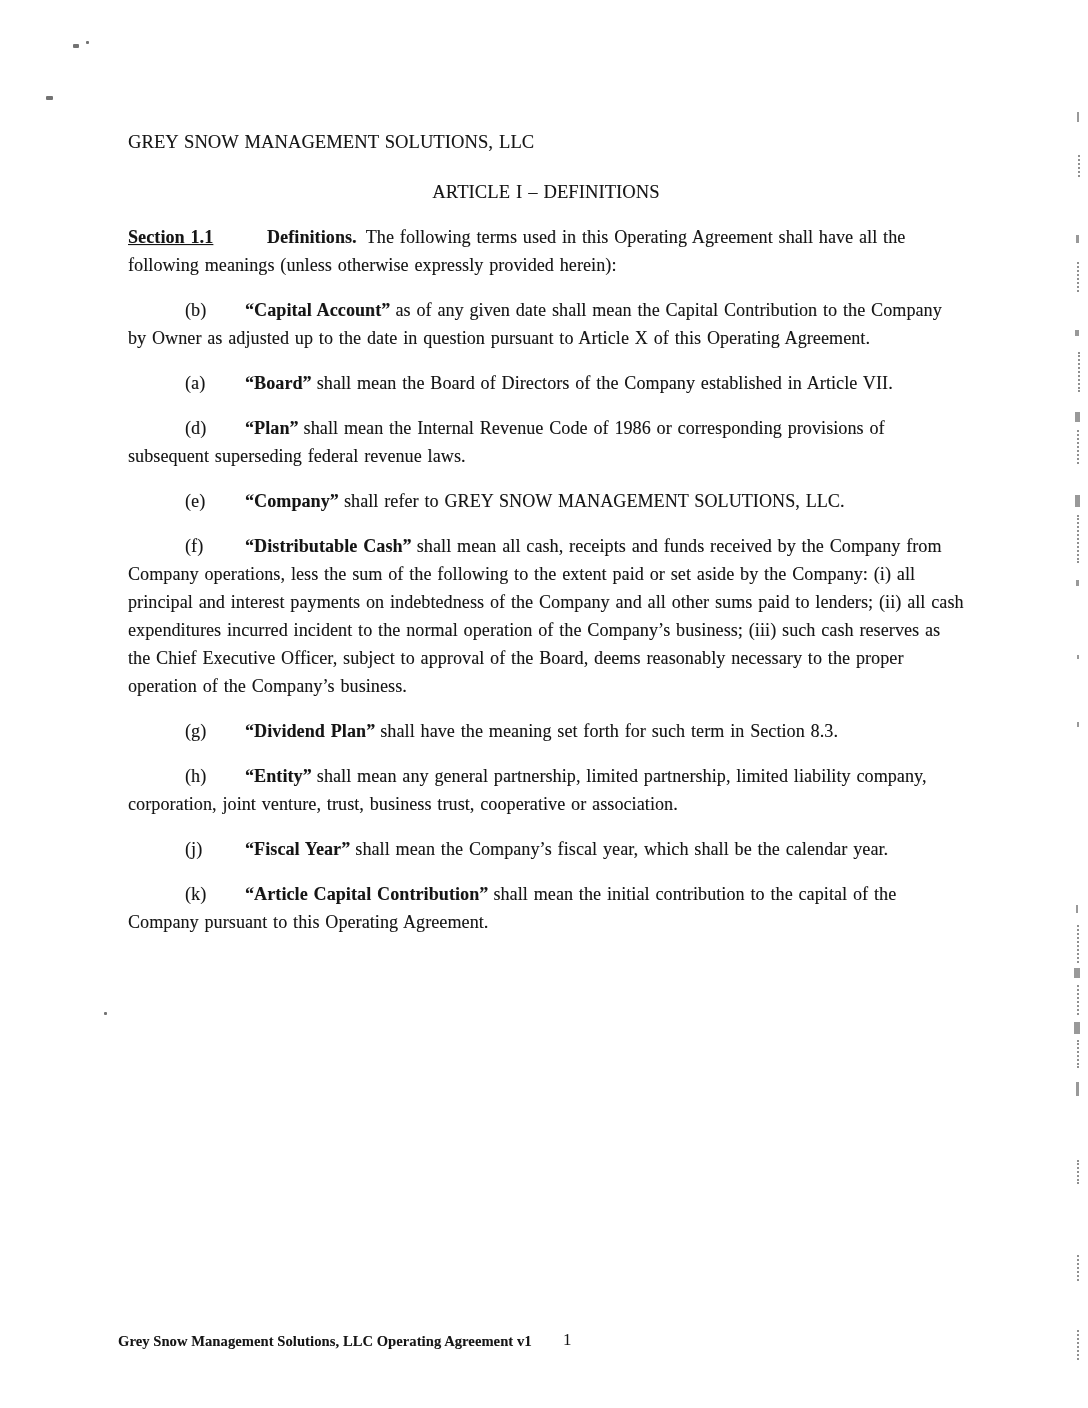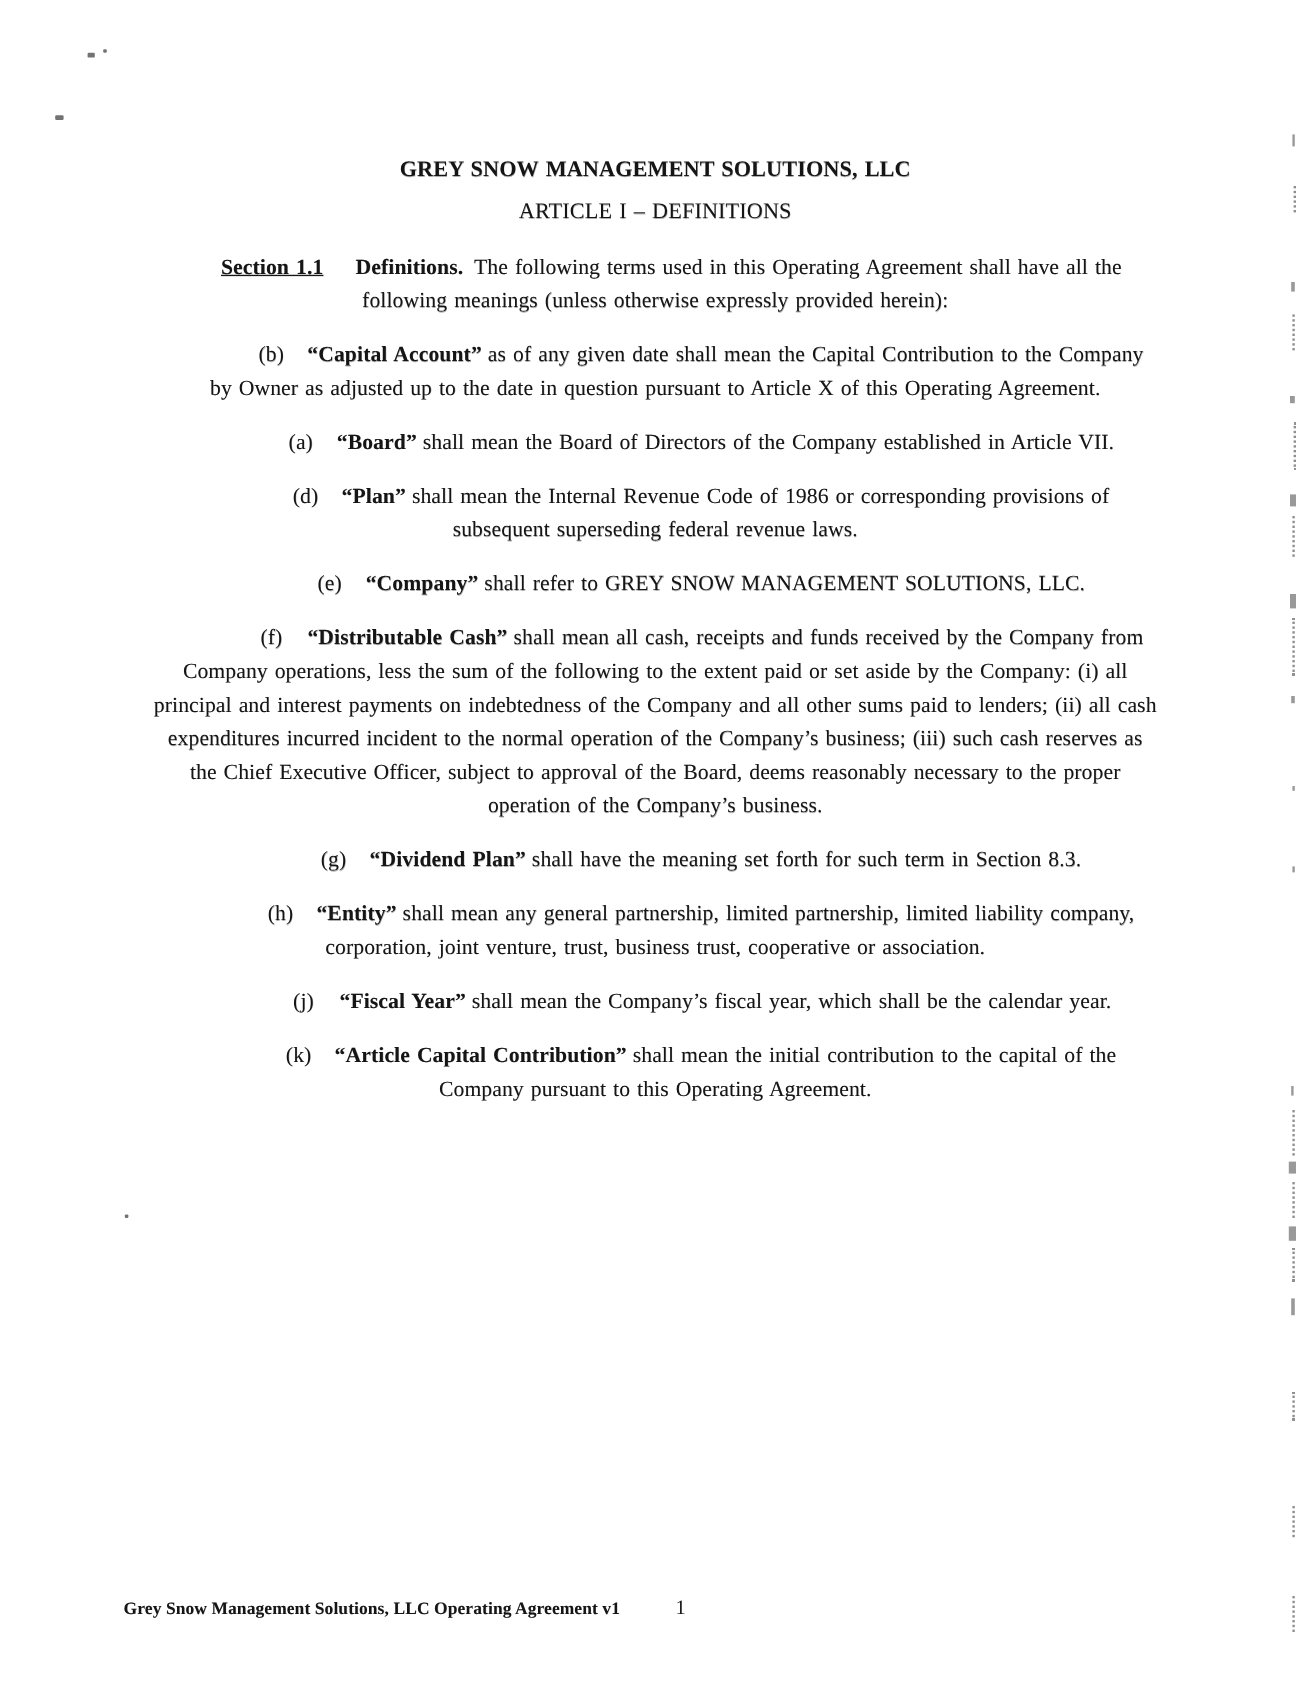--- a/index.html
+++ b/index.html
@@ -26,36 +26,35 @@
     top: 128px;
     left: 128px;
     width: 836px;
     font-size: 18px;
     line-height: 28px;
     letter-spacing: 0.1px;
     word-spacing: 1.2px;
     text-shadow: 0.3px 0.3px 0 rgba(25,25,25,0.35);
   }
   .doc-title {
-    text-align: center;
-    font-weight: bold;
+    font-weight: normal;
     font-size: 18.5px;
     line-height: 29px;
-    margin: 0 0 6px 0;
+    margin: 0 0 21px 0;
   }
   .article-heading {
     text-align: center;
     font-weight: normal;
     font-size: 18.5px;
     line-height: 28px;
     margin: 0 0 17px 0;
   }
   .para {
     margin: 12px 0 17px 0;
-    text-align: center;
+    text-align: left;
   }
   .section-label-wrap {
     display: inline-block;
     width: 139px;
   }
   .section-label {
     font-weight: bold;
     text-decoration: underline;
   }
   .section-title {
@@ -70,21 +69,21 @@
     width: 60px;
     text-indent: 0;
   }
   .term {
     font-weight: bold;
     margin-right: 5px;
   }
   .footer {
     position: absolute;
     top: 1333px;
-    left: 103px;
+    left: 118px;
     font-size: 14.5px;
     font-weight: bold;
     letter-spacing: 0.1px;
     text-shadow: 0.3px 0.3px 0 rgba(25,25,25,0.3);
   }
   .page-number {
     position: absolute;
     top: 1330px;
     left: 563px;
     font-size: 17px;

